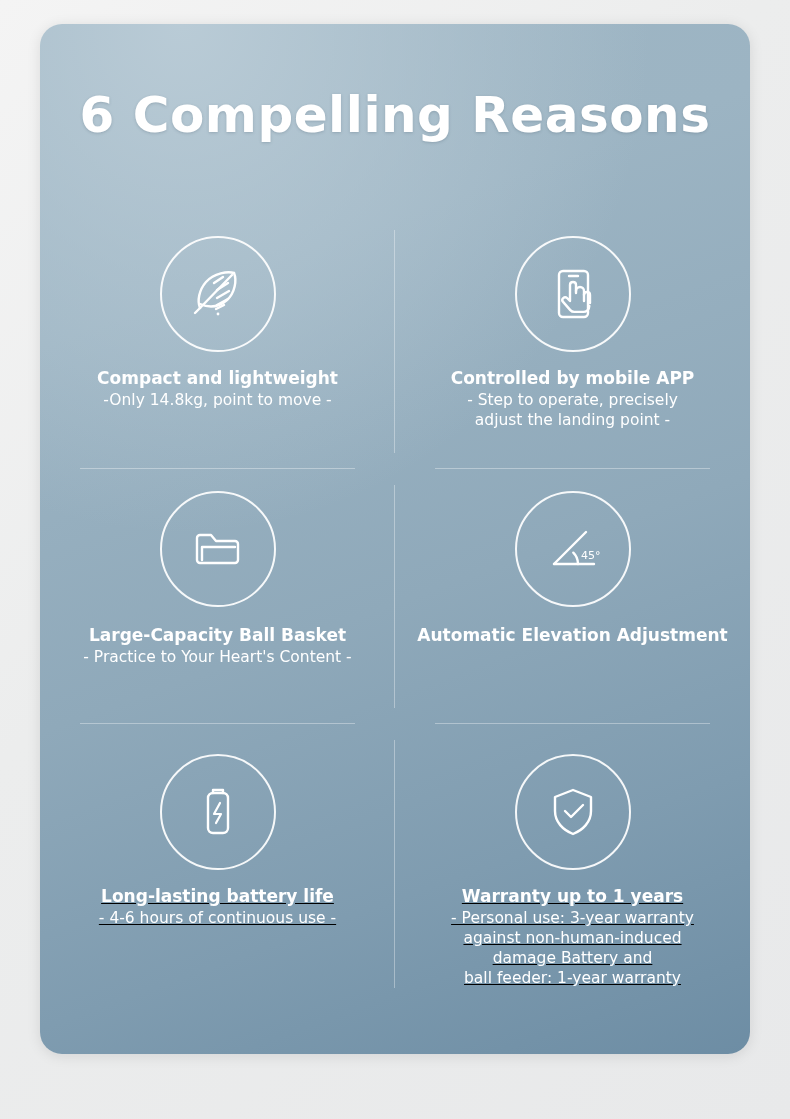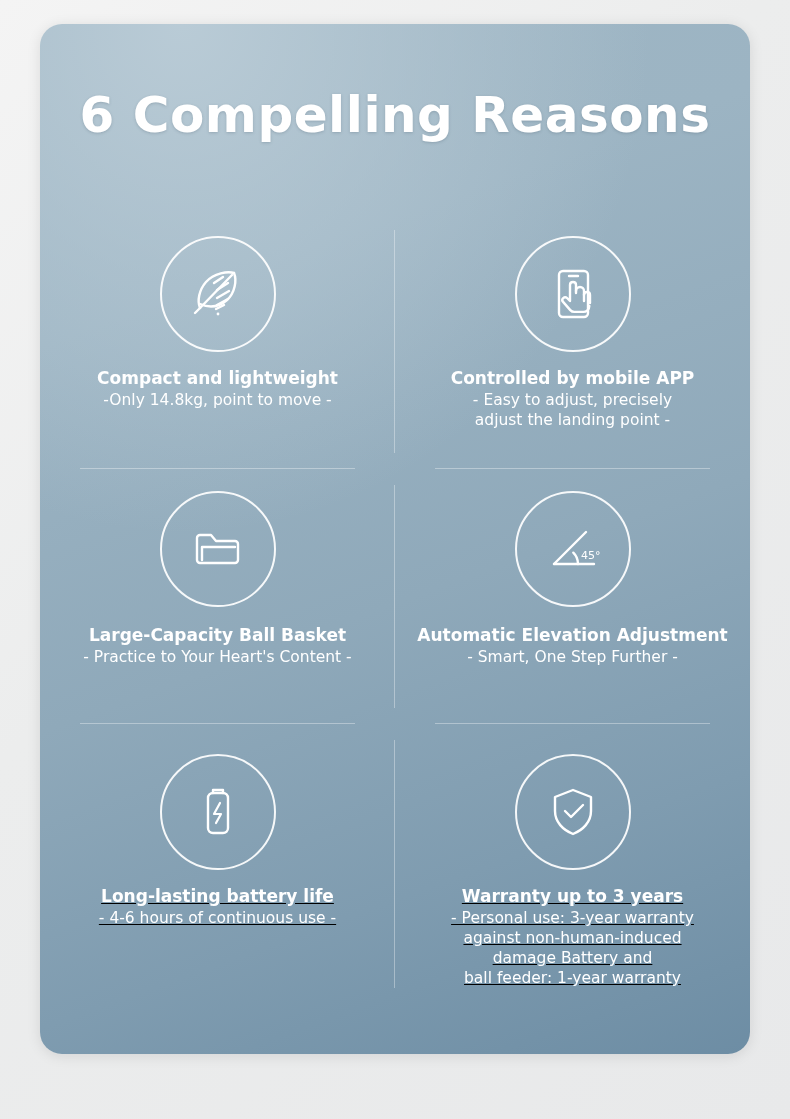--- a/index.html
+++ b/index.html
@@ -159,21 +159,21 @@
         <div class="icon-circle">
           <svg width="70" height="70" viewBox="0 0 70 70" fill="none" stroke="#ffffff" stroke-width="2.4" stroke-linecap="round" stroke-linejoin="round">
             <rect x="21" y="12" width="29" height="46" rx="4"></rect>
             <path d="M31 17h9"></path>
             <path d="M38 32c0-2.2 1.8-4 4-4s4 1.8 4 4v10"></path>
             <path d="M46 36c0-1.7 1.3-3 3-3s3 1.3 3 3v8"></path>
             <path d="M38 34v-8c0-1.7-1.3-3-3-3s-3 1.3-3 3v16l-3-3c-1.2-1.2-3-1-4 0.2c-1 1.1-0.9 2.6 0.1 3.7l7.2 8.2c1 1.1 2.5 1.8 4 1.8h9c3 0 6-2.2 6-6"></path>
           </svg>
         </div>
         <div class="cell-title">Controlled by mobile APP</div>
-        <div class="cell-sub">- Easy to adjust, precisely
+        <div class="cell-sub">- Step to operate, precisely
 adjust the landing point -</div>
       </div>
 
       <div class="cell row2 sep-right sep-bottom">
         <div class="icon-circle">
           <svg width="70" height="70" viewBox="0 0 70 70" fill="none" stroke="#ffffff" stroke-width="2.4" stroke-linecap="round" stroke-linejoin="round">
             <path d="M14 46V24a3 3 0 0 1 3-3h11l5 6h19a3 3 0 0 1 3 3v16a3 3 0 0 1-3 3H17a3 3 0 0 1-3-3z"></path>
             <path d="M19 46V33h33"></path>
           </svg>
         </div>
@@ -184,21 +184,20 @@
       <div class="cell row2 sep-bottom">
         <div class="icon-circle">
           <svg width="70" height="70" viewBox="0 0 70 70" fill="none" stroke="#ffffff" stroke-width="2.4" stroke-linecap="round" stroke-linejoin="round">
             <path d="M16 50h40"></path>
             <path d="M16 50L48 18"></path>
             <path d="M40 50a16 16 0 0 0-4.7-11.3"></path>
             <text x="43" y="45" font-family="DejaVu Sans, sans-serif" font-size="11" fill="#ffffff" stroke="none">45°</text>
           </svg>
         </div>
         <div class="cell-title">Automatic Elevation Adjustment</div>
-        <div class="cell-sub">- Smart, One Step Further -</div>
       </div>
 
       <div class="cell row3 sep-right">
         <div class="icon-circle">
           <svg width="70" height="70" viewBox="0 0 70 70" fill="none" stroke="#ffffff" stroke-width="2.4" stroke-linecap="round" stroke-linejoin="round">
             <rect x="25" y="16" width="20" height="40" rx="5"></rect>
             <path d="M30 16v-3h10v3"></path>
             <path d="M37 26l-6 11h7l-5 9" stroke-width="2.2"></path>
           </svg>
         </div>
@@ -206,21 +205,21 @@
         <div class="cell-sub">- 4-6 hours of continuous use -</div>
       </div>
 
       <div class="cell row3">
         <div class="icon-circle">
           <svg width="70" height="70" viewBox="0 0 70 70" fill="none" stroke="#ffffff" stroke-width="2.4" stroke-linecap="round" stroke-linejoin="round">
             <path d="M35 13l18 7v14c0 11-8 19-18 23c-10-4-18-12-18-23V20z"></path>
             <path d="M27 34l6 6l12-12"></path>
           </svg>
         </div>
-        <div class="cell-title">Warranty up to 3 years</div>
+        <div class="cell-title">Warranty up to 1 years</div>
         <div class="cell-sub">- Personal use: 3-year warranty
 against non-human-induced
 damage Battery and
 ball feeder: 1-year warranty</div>
       </div>
 
     </div>
   </div>
 </div>
 

